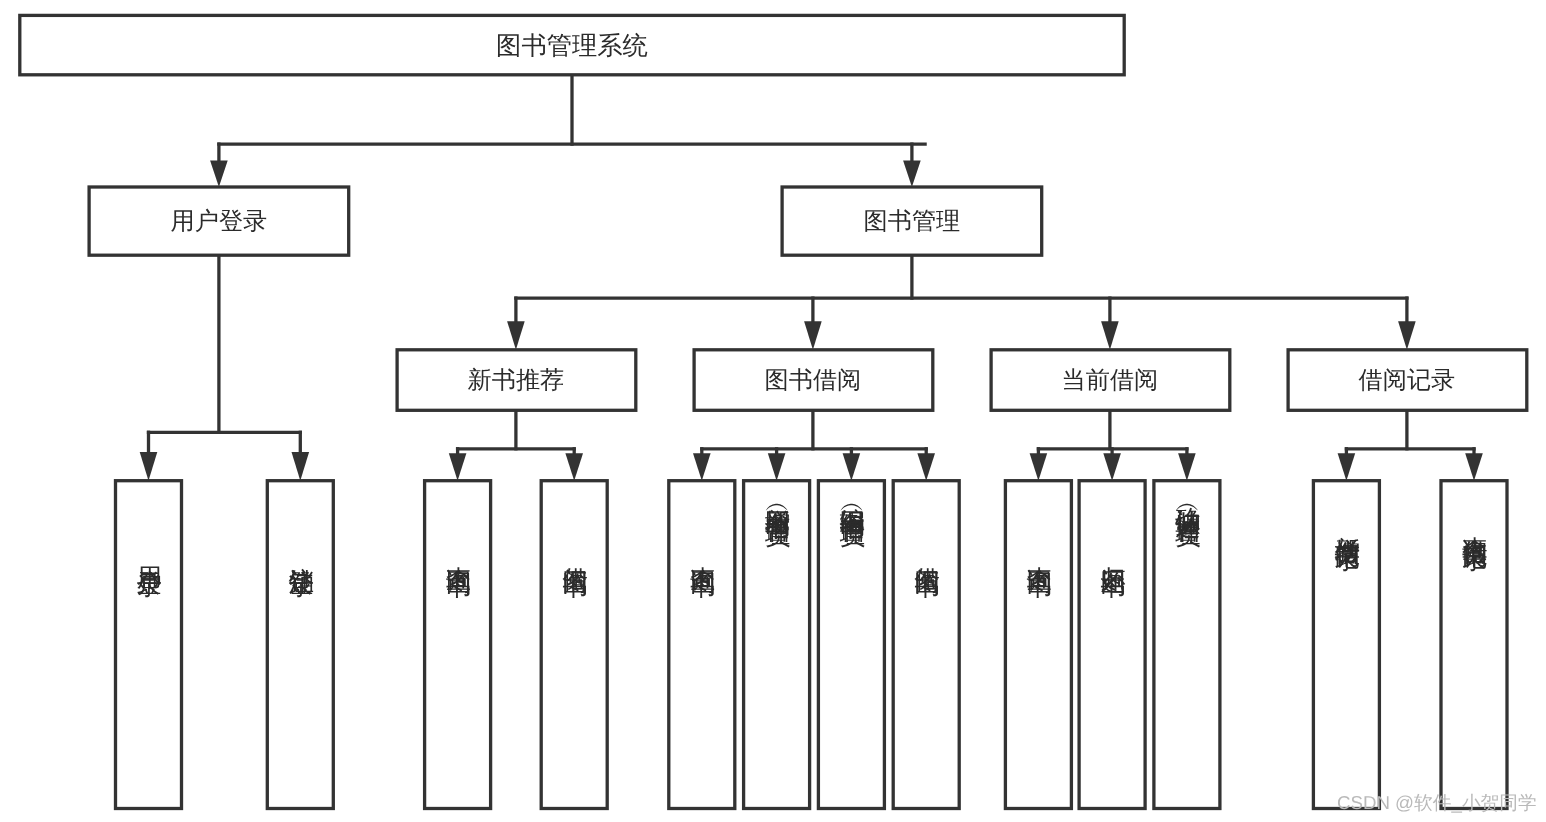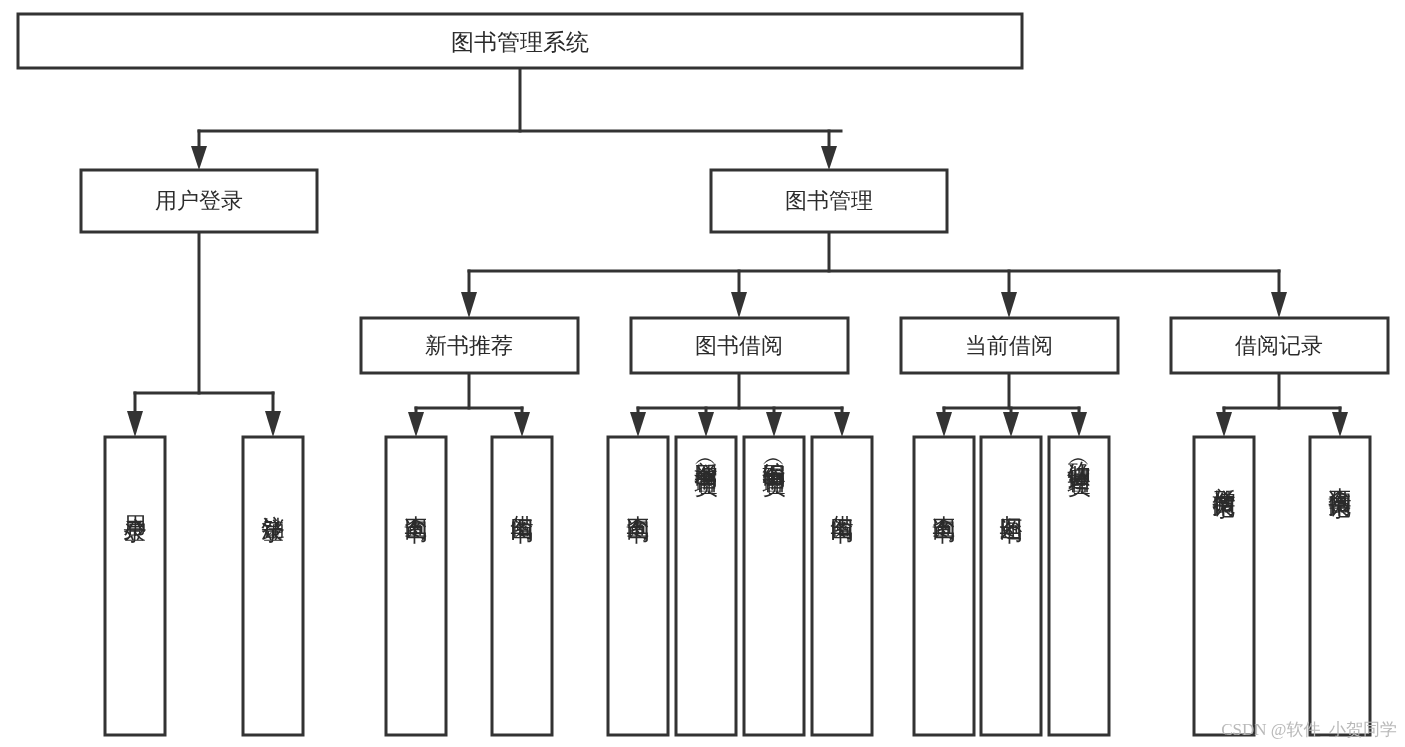--- a/index.html
+++ b/index.html
@@ -65,21 +65,21 @@
     font-size: 23px;
     line-height: 1.08;
     color: #2b2b2b;
     letter-spacing: 2px;
     white-space: nowrap;
   }
   .watermark {
     position: absolute;
     right: 8px;
     bottom: 6px;
-    font-family: Liberation Serif, serif;
+    font-family: Liberation Sans, sans-serif;
     font-size: 17px;
     color: #b9b9b9;
     white-space: nowrap;
   }
 </style>
 </head>
 <body>
 
 <div id="canvas">
 

